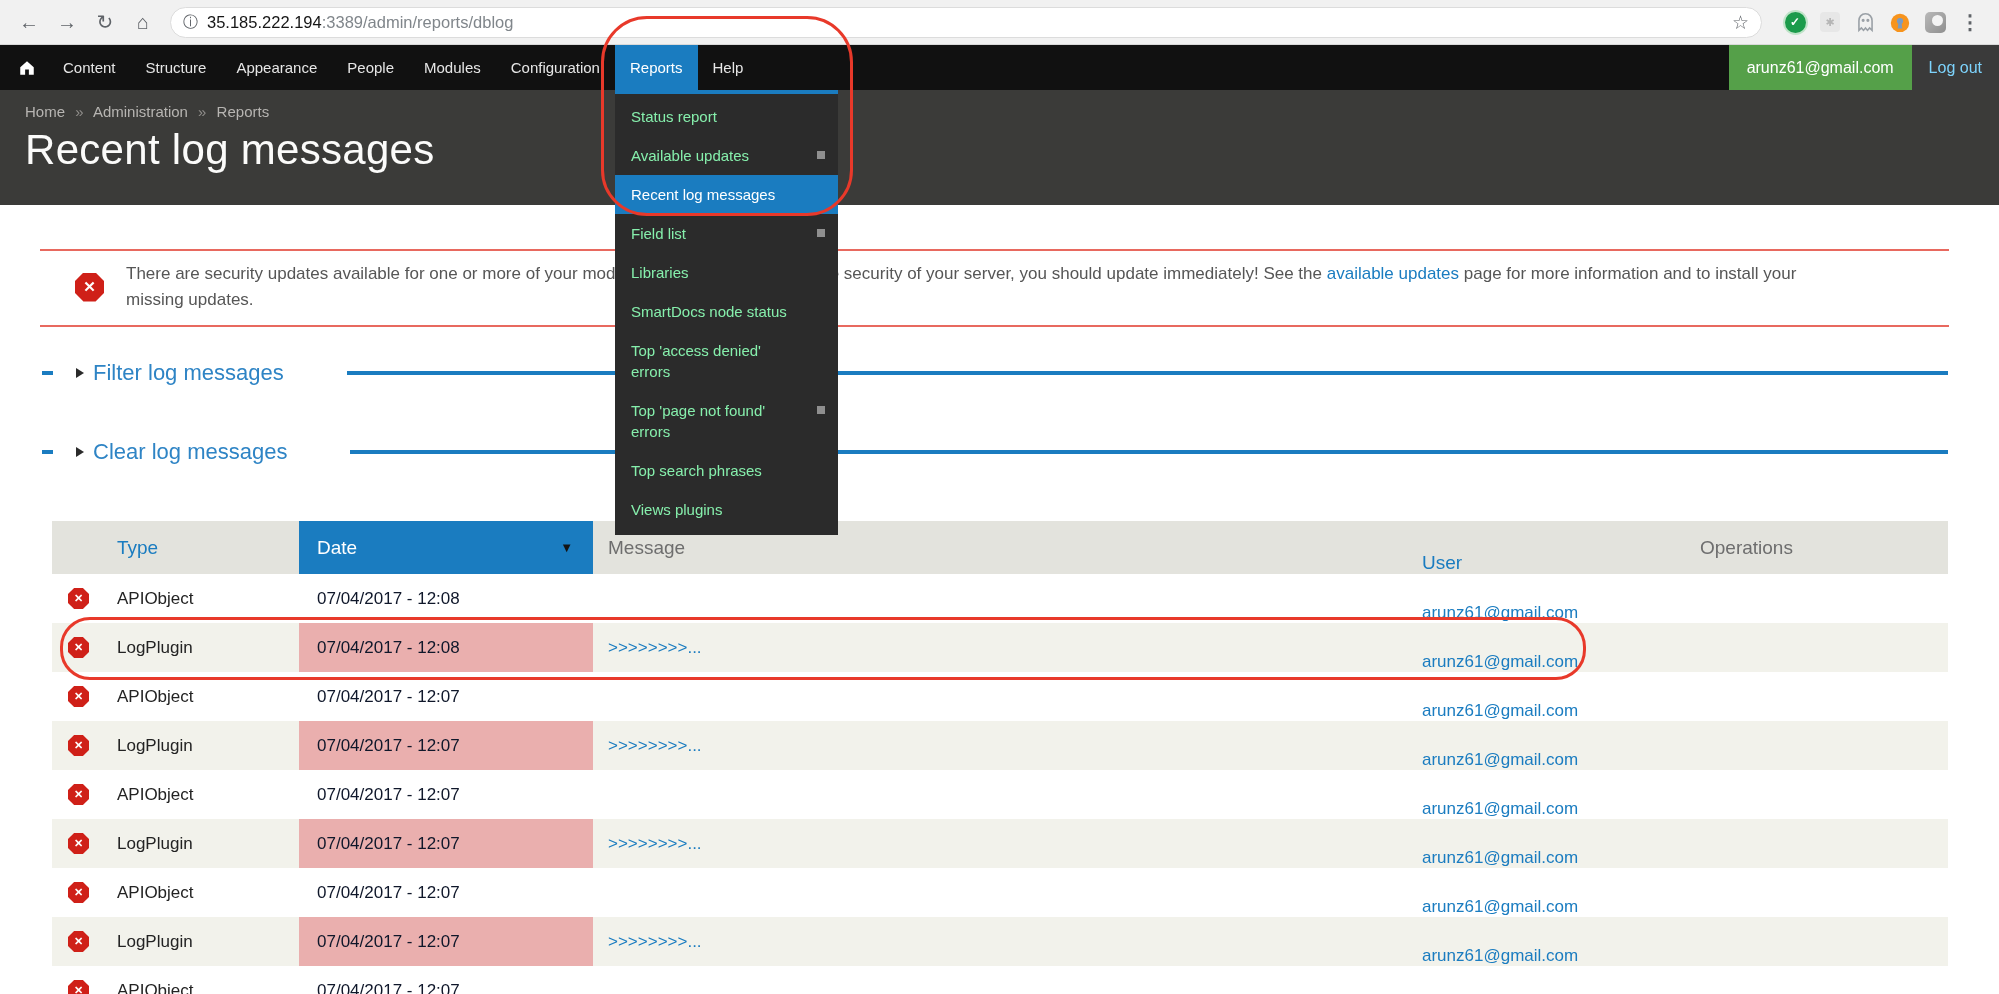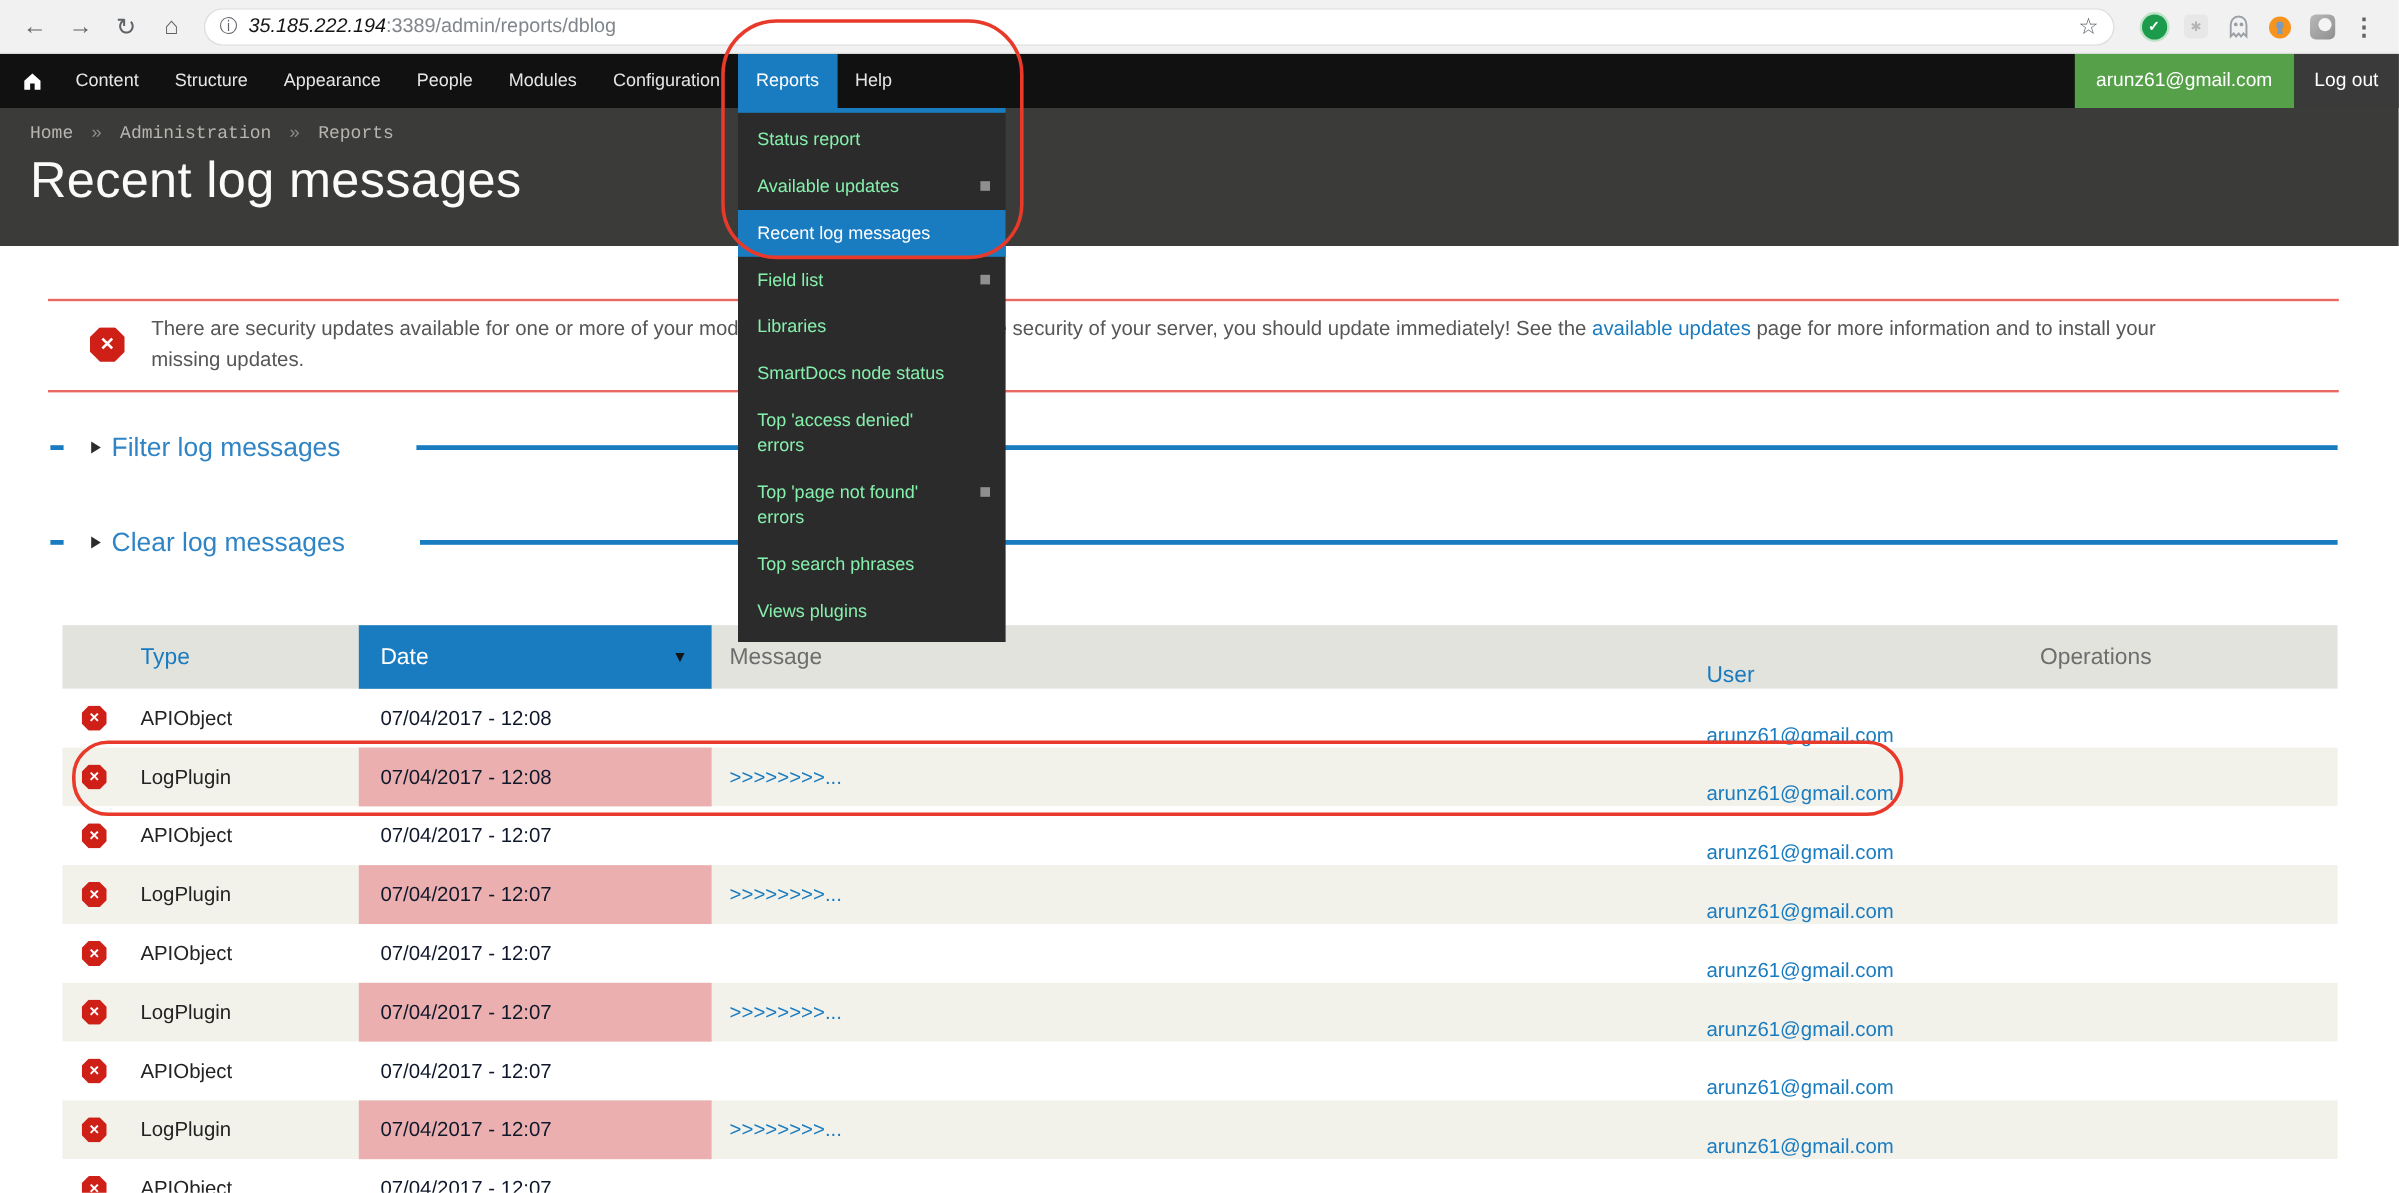--- a/index.html
+++ b/index.html
@@ -16,21 +16,21 @@
     padding:0 12px; gap:4px; border-bottom:1px solid #d9d9d9;
   }
   .nav-btn { width:34px; height:34px; display:flex; align-items:center; justify-content:center;
     font-size:20px; color:#5f6368; border-radius:50%; }
   .omnibox {
     flex:1; height:31px; background:#fff; border:1px solid #dcdcdc; border-radius:16px;
     display:flex; align-items:center; padding:0 12px; margin:0 8px 0 6px; min-width:0;
   }
   .info-icon { color:#5f6368; font-size:15px; margin-right:9px; }
   .url { font-size:16.5px; white-space:nowrap; overflow:hidden; flex:1; }
-  .url-host { color:#151515;font-style:italic; }
+  .url-host { color:#151515; }
   .url-path { color:#80868b; }
   .star-icon { color:#5f6368; font-size:19px; margin-left:8px; }
   .ext-tray { display:flex; align-items:center; gap:13px; padding:0 6px 0 10px; }
   .ext { width:22px; height:22px; display:flex; align-items:center; justify-content:center; }
   .ext-green { width:21px; height:21px; border-radius:50%; background:#1b9b4b;
     color:#fff; font-size:12px; font-weight:bold; display:flex; align-items:center; justify-content:center;
     box-shadow:0 0 0 2px #bfe3c8; }
   .ext-dim { width:20px; height:20px; border-radius:4px; background:#e7e7e7; color:#b5b5b5;
     font-size:11px; display:flex; align-items:center; justify-content:center; }
   .ext-gray { width:21px; height:21px; border-radius:5px; background:linear-gradient(135deg,#b9b9b9,#8f8f8f); position:relative; }
@@ -41,42 +41,42 @@
   .toolbar {
     position:relative; z-index:100; height:45px; background:#111;
     display:flex; align-items:stretch; padding-left:6px;
   }
   .tb-home { width:42px; display:flex; align-items:center; justify-content:center; }
   .tb-item { display:flex; align-items:center; padding:0 15px; color:#e6e6e6; font-size:15px; white-space:nowrap; }
   .tb-item.active { background:#1a7cc0; color:#fff; }
   .reports-wrap { position:relative; display:flex; align-items:stretch; }
   .tb-right { margin-left:auto; display:flex; align-items:stretch; }
   .user-badge { background:#55a049; color:#fff; display:flex; align-items:center; padding:0 18px; font-size:16px; }
-  .logout { background:#3a3a3a; color:#ffffff; display:flex; align-items:center; padding:0 17px; font-size:16px; }
+  .logout { background:#3a3a3a; color:#7dd3fc; display:flex; align-items:center; padding:0 17px; font-size:16px; }
 
   
   .dropdown {
     position:absolute; top:45px; left:0; width:223px; background:#2b2b2b;
     border-top:4px solid #1a7cc0; padding:3px 0 6px; z-index:50;
   }
   .dd-item { position:relative; padding:9px 16px; font-size:15px; color:#86efac; line-height:21px; }
   .dd-item.active { background:#1a7cc0; color:#fff; }
   .dd-item .lbl { display:inline-block; }
   .dd-item.narrow .lbl { max-width:150px; }
   .sq-marker { position:absolute; right:13px; top:15px; width:8px; height:8px; background:#8f8f8f; }
 
   
   .menu-annotation {
     position:absolute; left:-14px; top:-29px; width:252px; height:200px;
     border:3px solid #e8392a; border-radius:46px; z-index:60; pointer-events:none;
   }
 
   
   .page-header { height:115px; background:#3b3b39; padding:13px 0 0 25px; }
-  .breadcrumb { font-size:15px; color:#b7b5b2;font-family:Liberation Mono, monospace; }
+  .breadcrumb { font-size:15px; color:#b7b5b2; }
   .breadcrumb .crumb { color:#b7b5b2; }
   .breadcrumb .sep { color:#8f8d8a; margin:0 6px; }
   .page-title { margin-top:6px; color:#fbfbfa; font-size:42px; font-weight:300; letter-spacing:.3px; }
 
   
   .warning-box {
     margin:44px 50px 0 40px; border-top:2px solid #e8695f; border-bottom:2px solid #e8695f;
     padding:10px 0 12px; display:flex; align-items:center;
   }
   .octagon {

